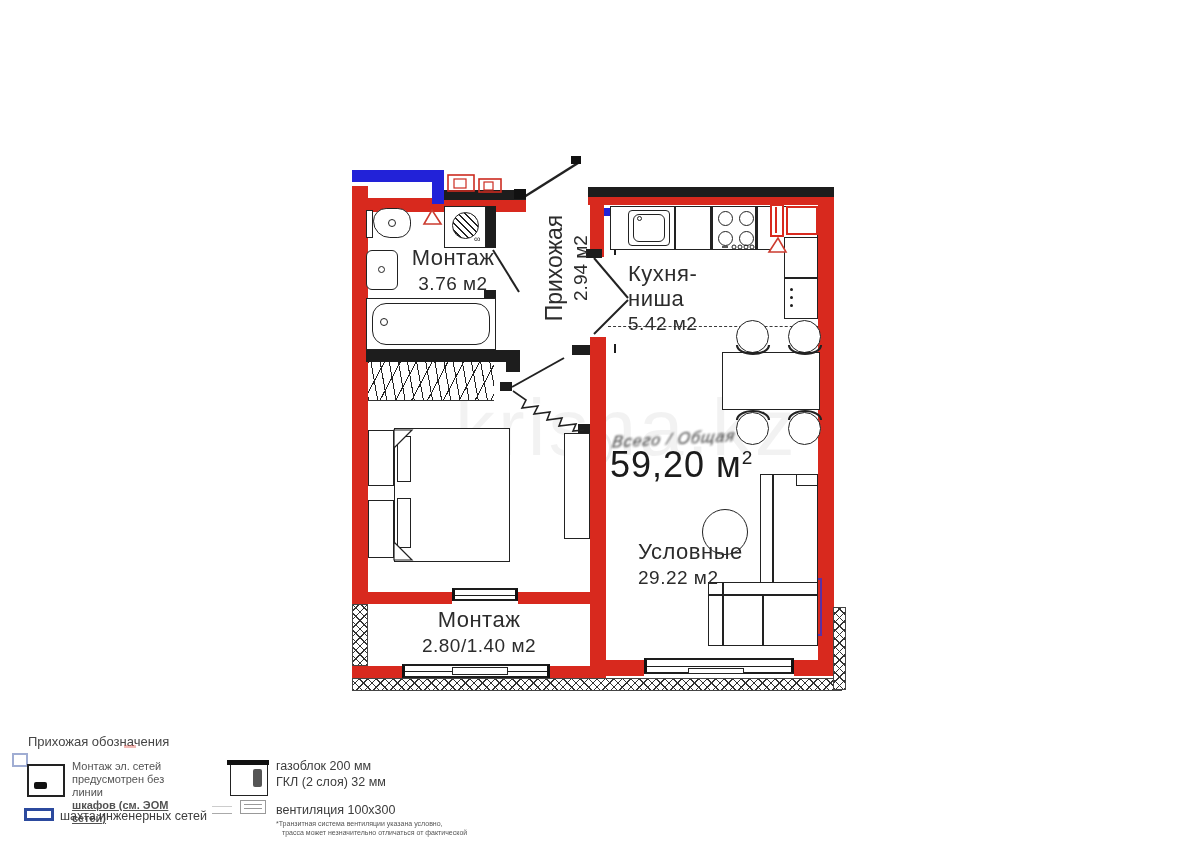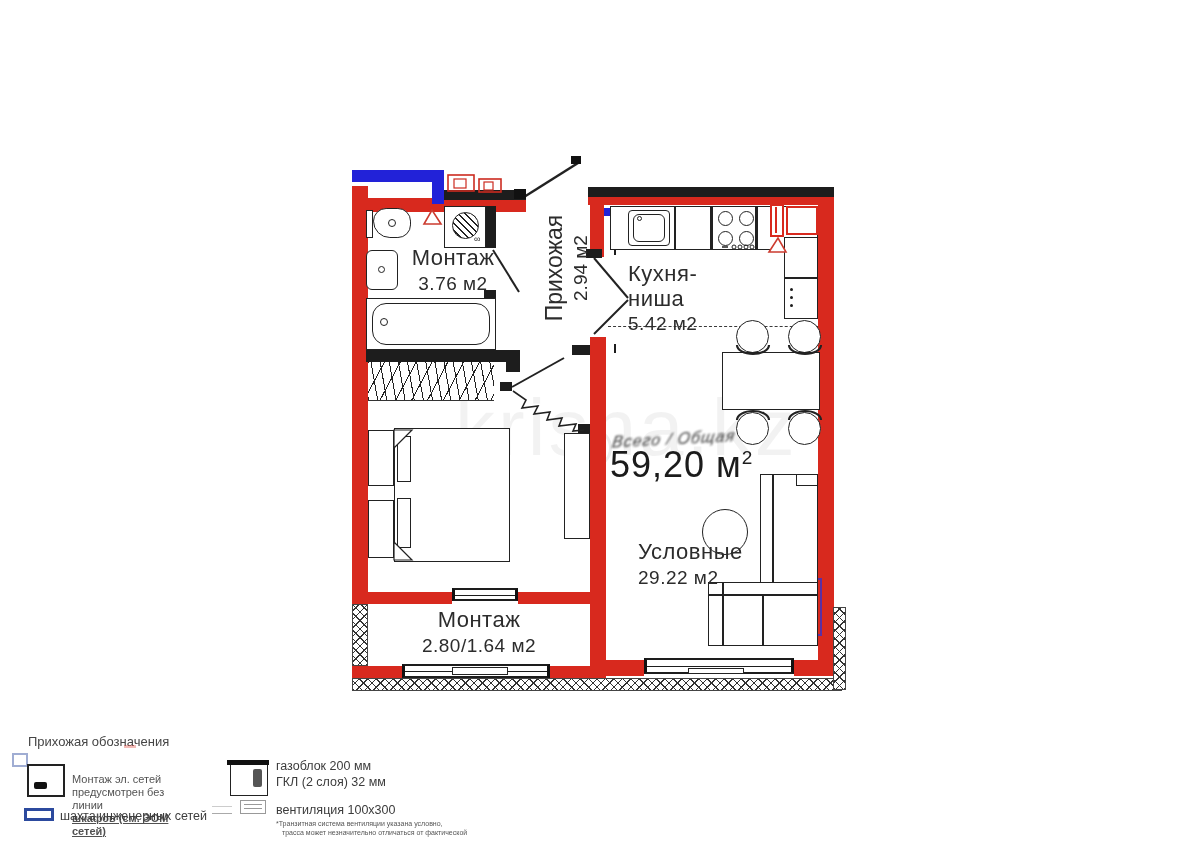--- a/index.html
+++ b/index.html
@@ -211,31 +211,31 @@
   <div class="abs scribble" style="left:612px;top:430px;width:150px;">Всего / Общая</div>
   <div class="abs total" style="left:610px;top:444px;"><span>59,20 м</span><sup>2</sup></div>
 
   <div class="abs lbl" style="left:638px;top:540px;width:120px;text-align:left;">
     <div class="room-name">Условные</div>
     <div class="room-area">29.22 м2</div>
   </div>
 
   <div class="abs lbl" style="left:404px;top:608px;width:150px;">
     <div class="room-name">Монтаж</div>
-    <div class="room-area">2.80/1.64 м2</div>
+    <div class="room-area">2.80/1.40 м2</div>
   </div>
 
   <div class="abs legend-title" style="left:28px;top:734px;">Прихожая обозначения</div>
   <div class="abs" style="left:124px;top:745px;width:12px;height:3px;background:rgba(220,60,50,0.35);"></div>
   <div class="abs" style="left:12px;top:753px;width:16px;height:14px;border:2px solid rgba(44,74,158,0.45);box-sizing:border-box;"></div>
 
   <div class="abs" style="left:27px;top:764px;width:38px;height:33px;border:2px solid #222;box-sizing:border-box;background:#fff;">
     <div style="position:absolute;left:5px;bottom:6px;width:13px;height:7px;background:#111;border-radius:2px;"></div>
   </div>
-  <div class="abs legend-blur" style="left:72px;top:760px;width:120px;margin-top:13px;">
+  <div class="abs legend-blur" style="left:72px;top:760px;width:120px;">
     <div>Монтаж эл. сетей</div>
     <div>предусмотрен без линии</div>
     <div style="text-decoration:underline;font-weight:bold;">шкафов (см. ЭОМ сетей)</div>
   </div>
 
   <div class="abs" style="left:24px;top:808px;width:30px;height:13px;border:3px solid var(--navy);box-sizing:border-box;background:#fff;"></div>
   <div class="abs legend-text" style="left:60px;top:808px;">шахта инженерных сетей</div>
 
   <div class="abs" style="left:230px;top:760px;width:38px;height:36px;border:1.5px solid #222;box-sizing:border-box;background:#fff;">
     <div style="position:absolute;left:-4px;top:-1px;width:42px;height:5px;background:#111;"></div>

